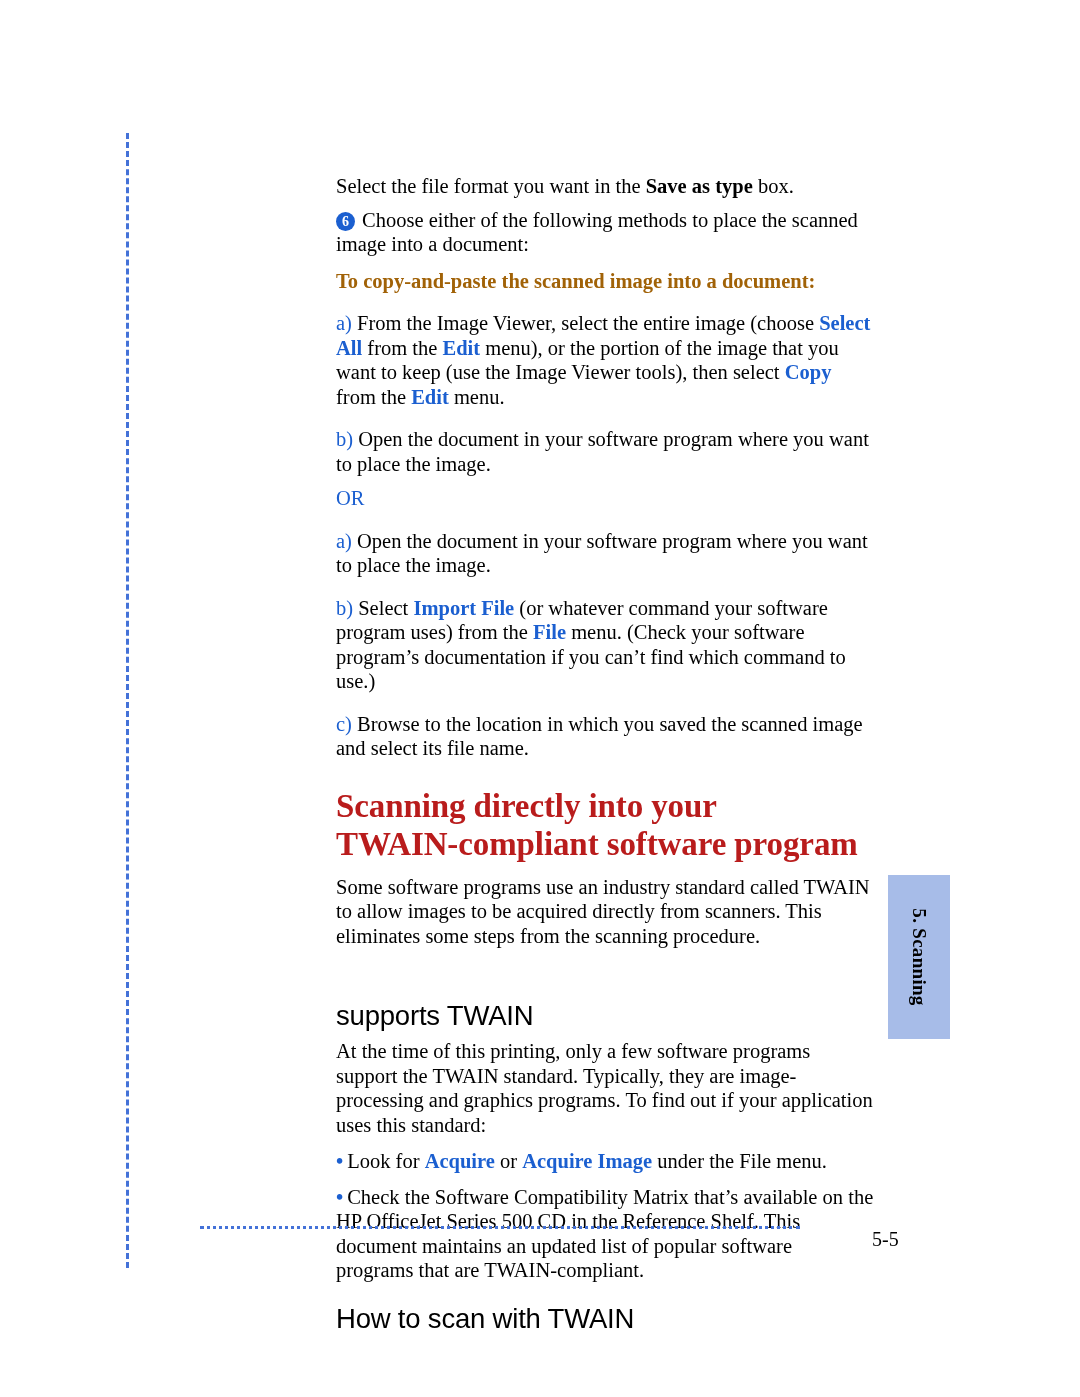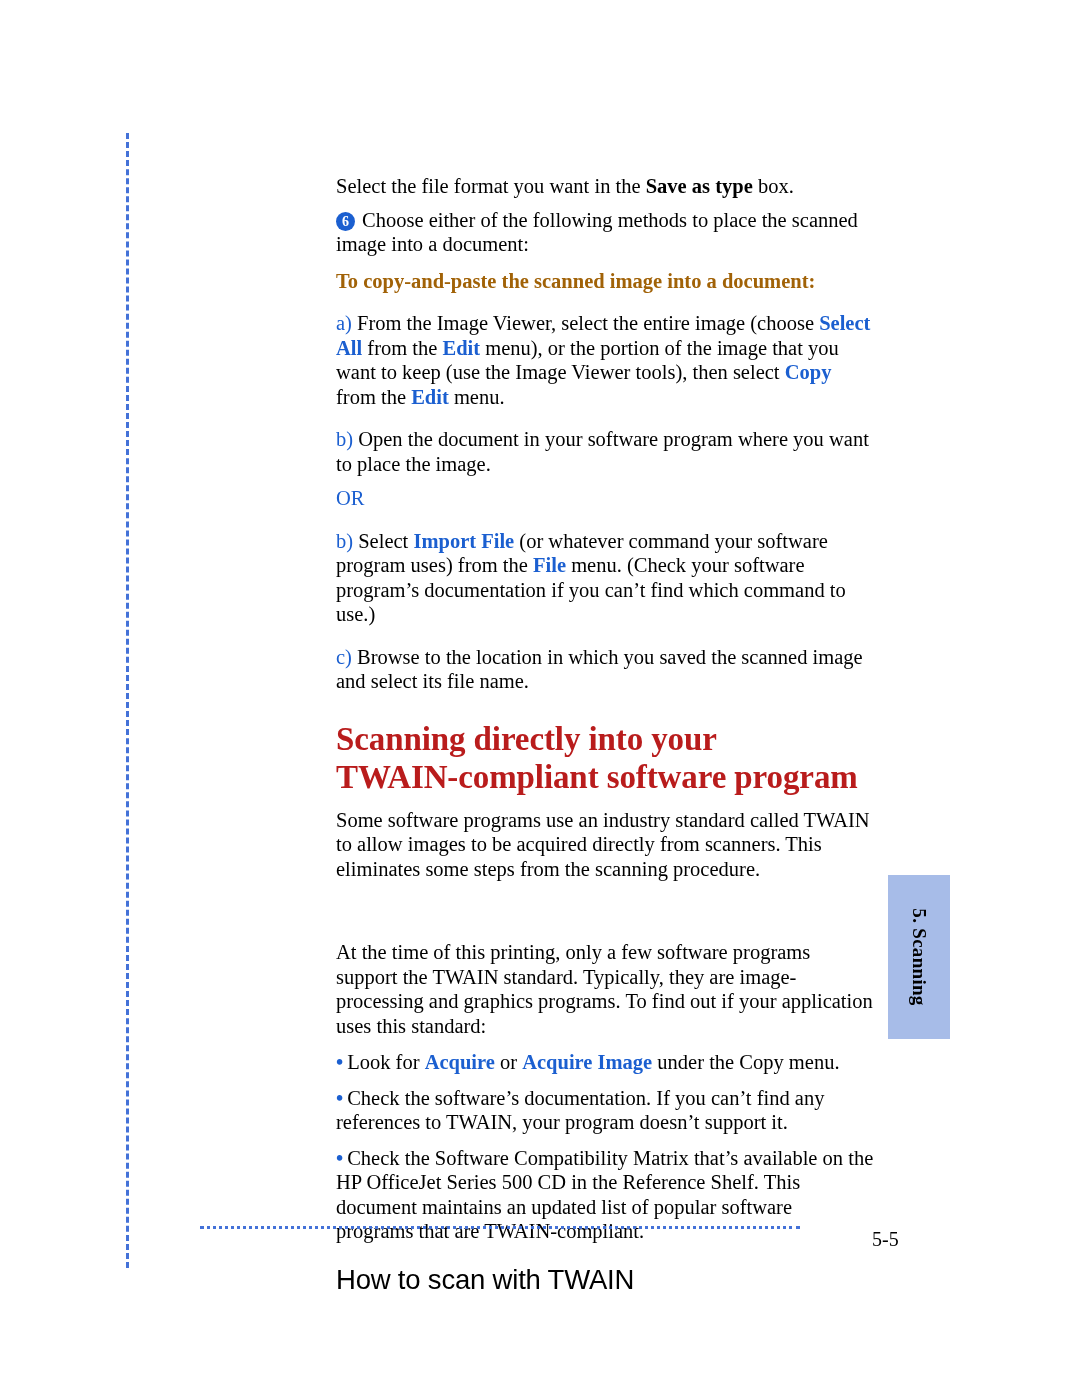--- a/index.html
+++ b/index.html
@@ -188,36 +188,36 @@
     <p class="runin-head">To copy-and-paste the scanned image into a document:</p>
 
     <p class="p substep"><span class="marker">a)</span><span> From the Image Viewer, select the entire image (choose </span><span class="blue-bold">Select All</span><span> from the </span><span class="blue-bold">Edit</span><span> menu), or the portion of the image that you want to keep (use the Image Viewer tools), then select </span><span class="blue-bold">Copy</span><span> from the </span><span class="blue-bold">Edit</span><span> menu.</span></p>
 
     <p class="p substep"><span class="marker">b)</span><span> Open the document in your software program where you want to place the image.</span></p>
 
 
     <p class="or-line">OR</p>
 
 
+    <p class="p substep"><span class="marker">a)</span><span> Open the document in your software program where you want to place the image.</span></p>
 
     <p class="p substep"><span class="marker">b)</span><span> Select </span><span class="blue-bold">Import File</span><span> (or whatever command your software program uses) from the </span><span class="blue-bold">File</span><span> menu. (Check your software program’s documentation if you can’t find which command to use.)</span></p>
 
     <p class="p substep"><span class="marker">c)</span><span> Browse to the location in which you saved the scanned image and select its file name.</span></p>
 
     <h1 class="h1"><span>Scanning directly into your</span><br><span>TWAIN-compliant software program</span></h1>
 
     <p class="p">Some software programs use an industry standard called TWAIN to allow images to be acquired directly from scanners. This eliminates some steps from the scanning procedure.</p>
 
-    <h2 class="h2"><br></h2>
+    <h2 class="h2"><br><span>supports TWAIN</span></h2>
 
     <p class="p">At the time of this printing, only a few software programs support the TWAIN standard. Typically, they are image-processing and graphics programs. To find out if your application uses this standard:</p>
 
-    <p class="p bullet"><span class="dot">•</span><span>Look for </span><span class="blue-bold">Acquire</span><span> or </span><span class="blue-bold">Acquire Image</span><span> under the Copy menu.</span></p>
-
-    <p class="p bullet"><span class="dot">•</span><span>Check the software’s documentation. If you can’t find any references to TWAIN, your program doesn’t support it.</span></p>
+    <p class="p bullet"><span class="dot">•</span><span>Look for </span><span class="blue-bold">Acquire</span><span> or </span><span class="blue-bold">Acquire Image</span><span> under the File menu.</span></p>
+
 
     <p class="p bullet"><span class="dot">•</span><span>Check the Software Compatibility Matrix that’s available on the HP OfficeJet Series 500 CD in the Reference Shelf. This document maintains an updated list of popular software programs that are TWAIN-compliant.</span></p>
 
     <h2 class="h2">How to scan with TWAIN</h2>
 
   </div>
 
   <div class="side-tab">
     <span class="side-tab-label">5. Scanning</span>
   </div>

